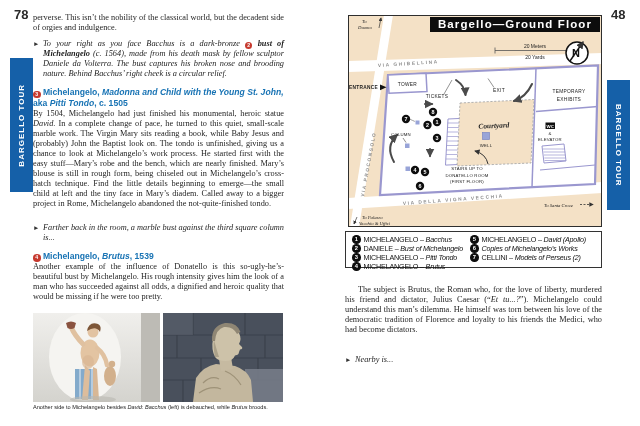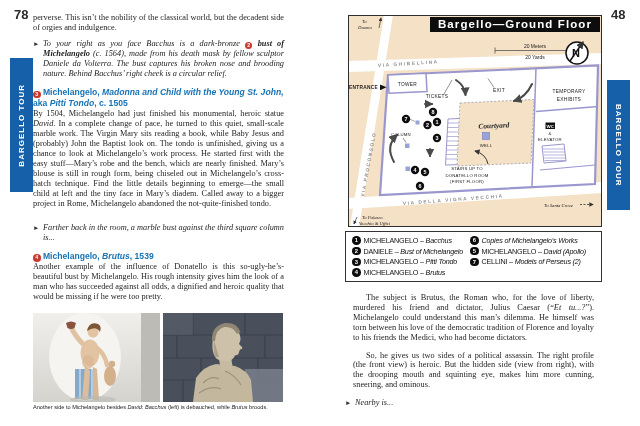--- a/index.html
+++ b/index.html
@@ -27,29 +27,29 @@
   .bold{font-weight:bold}
   .bullet{margin-top:6px;padding-left:10px;position:relative;font-style:italic}
   .bullet .tri{position:absolute;left:0;top:0;font-style:normal;font-size:6.5px;color:#333}
   .h-blue{margin-top:8px;font-family:"Liberation Sans","DejaVu Sans",sans-serif;font-weight:bold;font-size:8.6px;line-height:10.5px;color:var(--heading_blue);text-align:left}
   .mt2{margin-top:2px}.mt5{margin-top:14px}
   .dot{display:inline-block;width:7.5px;height:7.5px;border-radius:50%;background:var(--marker_red);color:#fff;font-family:"Liberation Sans",sans-serif;font-weight:bold;font-size:5.2px;line-height:7.5px;text-align:center;vertical-align:-0.5px;font-style:normal}
 
   .caption{width:250px;font-family:"Liberation Sans","DejaVu Sans",sans-serif;font-size:5.6px;color:#222}
 
   
-  .legend{width:257px;height:51px;border:1px solid #333;background:#fff;display:grid;grid-template-rows:repeat(4,1fr);grid-auto-flow:column;grid-template-columns:118px 1fr;padding:3px 4px 3px 6px;align-items:center}
+  .legend{width:257px;height:37px;border:1px solid #333;background:#fff;display:grid;grid-template-rows:repeat(4,1fr);grid-auto-flow:column;grid-template-columns:118px 1fr;padding:3px 4px 3px 6px;align-items:center}
   .lg-item{display:flex;align-items:center;white-space:nowrap}
   .lg-num{flex:0 0 auto;width:8.5px;height:8.5px;border-radius:50%;background:#0d0d0d;color:#fff;font-family:"Liberation Sans",sans-serif;font-weight:bold;font-size:5.8px;line-height:8.5px;text-align:center;margin-right:3px}
   .lg-text{font-family:"Liberation Sans","DejaVu Sans",sans-serif;font-size:7.2px;color:#111;letter-spacing:-0.2px}
   .lg-title{font-style:italic}
 
   
   .rcol{width:257px;font-size:8.3px;line-height:9.9px;text-align:justify}
-  .rcol p{margin:8px;text-indent:13px}
+  .rcol p{margin:0;text-indent:13px}
   .rcol .bullet{text-indent:0}
 
   
   svg text{font-family:"Liberation Sans","DejaVu Sans",sans-serif;fill:#333}
   .t-title{font-size:11.5px;font-weight:bold;letter-spacing:1.1px;fill:#fff}
   .t-street{font-size:4.8px;letter-spacing:1.6px;fill:#8f8f8f;font-weight:bold}
   .t-room{font-size:4.8px;letter-spacing:.3px;fill:#222}
   .t-small{font-size:4.3px;letter-spacing:.2px;fill:#222}
   .t-dir{font-size:4.7px;font-style:italic;fill:#222;font-family:"Liberation Serif",serif}
   .t-scale{font-size:5px;fill:#222}
@@ -315,34 +315,33 @@
     </div>
   <div class="lg-item">
       <span class="lg-num">3</span>
       <span class="lg-text"><span>MICHELANGELO – </span><span class="lg-title">Pitti Tondo</span></span>
     </div>
   <div class="lg-item">
       <span class="lg-num">4</span>
       <span class="lg-text"><span>MICHELANGELO – </span><span class="lg-title">Brutus</span></span>
     </div>
   <div class="lg-item">
+      <span class="lg-num">5</span>
+      <span class="lg-text"><span>MICHELANGELO – </span><span class="lg-title">David (Apollo)</span></span>
+    </div>
+  <div class="lg-item">
       <span class="lg-num">6</span>
       <span class="lg-text"><span></span><span class="lg-title">Copies of Michelangelo’s Works</span></span>
-    </div>
-  <div class="lg-item">
-      <span class="lg-num">5</span>
-      <span class="lg-text"><span>MICHELANGELO – </span><span class="lg-title">David (Apollo)</span></span>
     </div>
   <div class="lg-item">
       <span class="lg-num">7</span>
       <span class="lg-text"><span>CELLINI – </span><span class="lg-title">Models of Perseus (2)</span></span>
     </div>
 </div>
 
 <div class="abs rcol" style="left:345px;top:285px">
   <p>
     <span>The subject is Brutus, the Roman who, for the love of liberty, murdered his friend and dictator, Julius Caesar (“</span><span class="ital">Et tu...?</span><span>”). Michelangelo could understand this man’s dilemma. He himself was torn between his love of the democratic tradition of Florence and loyalty to his friends the Medici, who had become dictators.</span>
   </p>
-  <p>So, he gives us two sides of a political assassin. The right profile (the front view) is heroic. But the hidden side (view from right), with the drooping mouth and squinting eye, makes him more cunning, sneering, and ominous.</p>
-  <div class="bullet" style="margin-top:3px">
+  <div class="bullet" style="margin-top:20px">
     <span class="tri">►</span><span>Nearby is...</span>
   </div>
 </div>
 
 </body></html>

